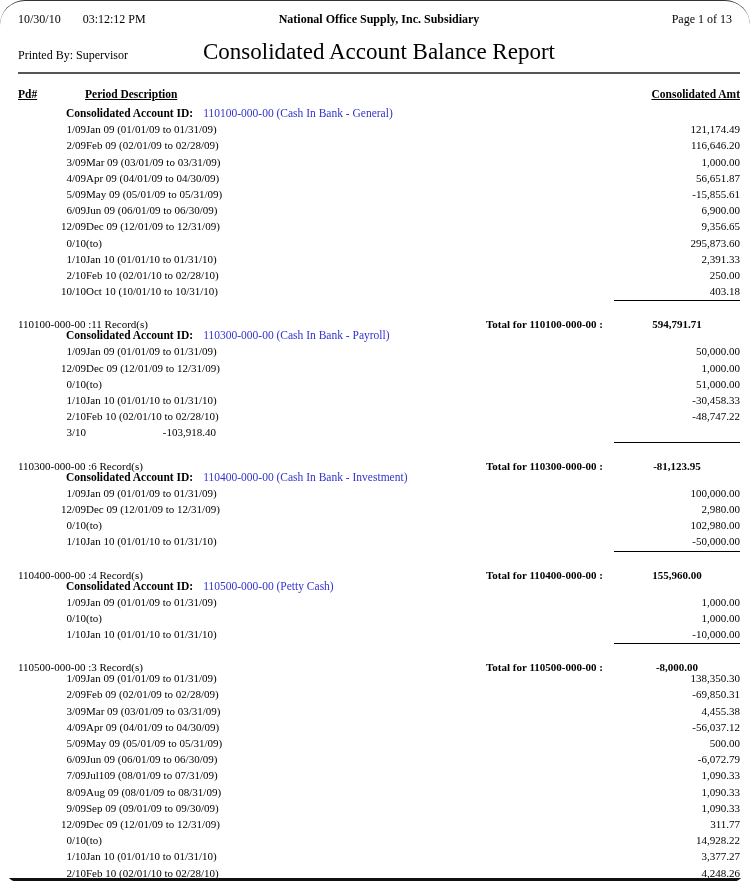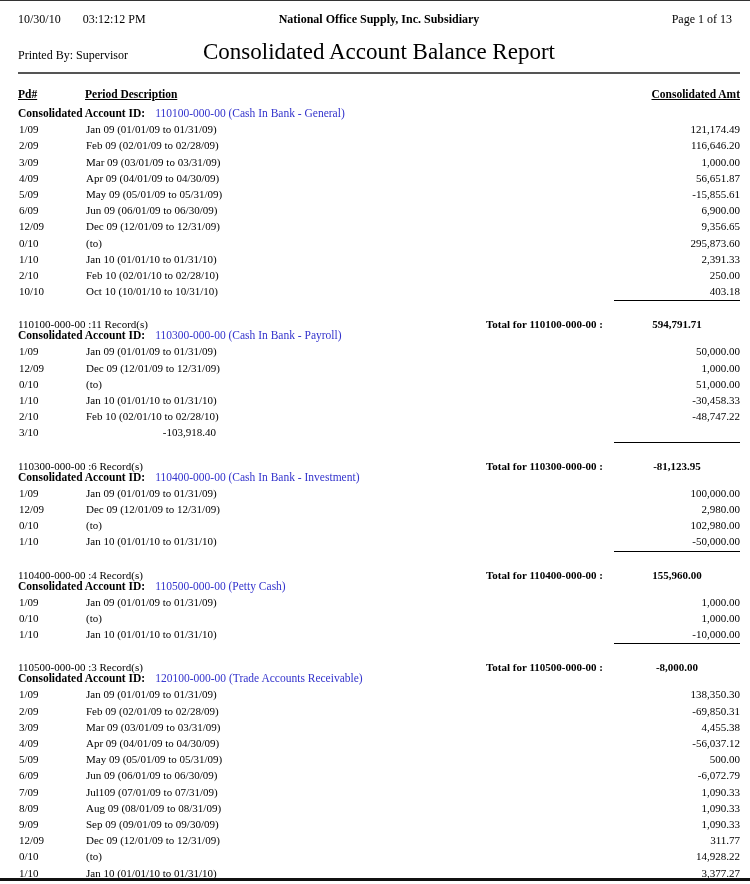--- a/index.html
+++ b/index.html
@@ -5,20 +5,21 @@
   html,body { margin:0; padding:0; background:#fff; }
   .page {
     position:relative;
     width:750px; height:884px;
     background:#ffffff;
     font-family:"Liberation Serif", serif;
     color:#000;
     overflow:hidden;
     border-top:1px solid #333;
     box-sizing:border-box;
+    border-radius:25px;
   }
   .bottom-rule {
     position:absolute; left:0; right:0; bottom:3px; height:3px;
     background:#111;
   }
   .content { padding:0 10px 0 18px; }
 
   
   .hdr-row1 {
     display:grid; grid-template-columns:1fr auto 1fr;
@@ -41,24 +42,24 @@
     font-size:11.5px; font-weight:bold;
   }
   .col-head span { text-decoration:underline; }
   .c-pd { width:67px; flex:none; }
   .c-desc { flex:1; }
   .c-amt { flex:none; width:130px; text-align:right; }
 
   
   .section { margin-bottom:9px; }
   .sec-head { height:16.2px; font-size:11.5px; line-height:16.2px; white-space:nowrap; }
-  .sec-label { font-weight:bold; }
+  .sec-label { font-weight:bold;margin-left:48px; }
   .acct-link { color:#3333cc; margin-left:10px; cursor:pointer; }
   .row { display:flex; align-items:baseline; height:16.2px; font-size:11px; line-height:16.2px; }
-  .row .c-pd { padding-left:1px; }
+  .row .c-pd { padding-left:1px;text-align:right; }
   .foot { display:flex; align-items:baseline; height:18px; font-size:11px; margin-top:1px; }
   .foot .records { flex:1; }
   .foot .total-label { flex:none; font-weight:bold; text-align:left; width:128px; }
   .foot .total-amt {
     flex:none; width:126px; text-align:center; font-weight:bold;
     border-top:1px solid #000; padding-top:17px;
   }
 </style>
 </head>
 <body>
@@ -235,21 +236,20 @@
             <span class="c-desc">Jan 10 (01/01/10 to 01/31/10)</span>
             <span class="c-amt">-10,000.00</span>
           </div>
           <div class="foot">
             <span class="records">110500-000-00 :3 Record(s)</span>
             <span class="total-label">Total for 110500-000-00 :</span>
             <span class="total-amt">-8,000.00</span>
           </div>
         </div>
         <div class="section">
-          <div class="sec-head"><span class="sec-label">Consolidated Account ID:</span><span class="acct-link">120100-000-00 (Trade Accounts Receivable)</span></div>
           <div class="row">
             <span class="c-pd">1/09</span>
             <span class="c-desc">Jan 09 (01/01/09 to 01/31/09)</span>
             <span class="c-amt">138,350.30</span>
           </div>
           <div class="row">
             <span class="c-pd">2/09</span>
             <span class="c-desc">Feb 09 (02/01/09 to 02/28/09)</span>
             <span class="c-amt">-69,850.31</span>
           </div>
@@ -268,21 +268,21 @@
             <span class="c-desc">May 09 (05/01/09 to 05/31/09)</span>
             <span class="c-amt">500.00</span>
           </div>
           <div class="row">
             <span class="c-pd">6/09</span>
             <span class="c-desc">Jun 09 (06/01/09 to 06/30/09)</span>
             <span class="c-amt">-6,072.79</span>
           </div>
           <div class="row">
             <span class="c-pd">7/09</span>
-            <span class="c-desc">Jul109 (07/01/09 to 07/31/09)</span>
+            <span class="c-desc">Jul109 (08/01/09 to 07/31/09)</span>
             <span class="c-amt">1,090.33</span>
           </div>
           <div class="row">
             <span class="c-pd">8/09</span>
             <span class="c-desc">Aug 09 (08/01/09 to 08/31/09)</span>
             <span class="c-amt">1,090.33</span>
           </div>
           <div class="row">
             <span class="c-pd">9/09</span>
             <span class="c-desc">Sep 09 (09/01/09 to 09/30/09)</span>

